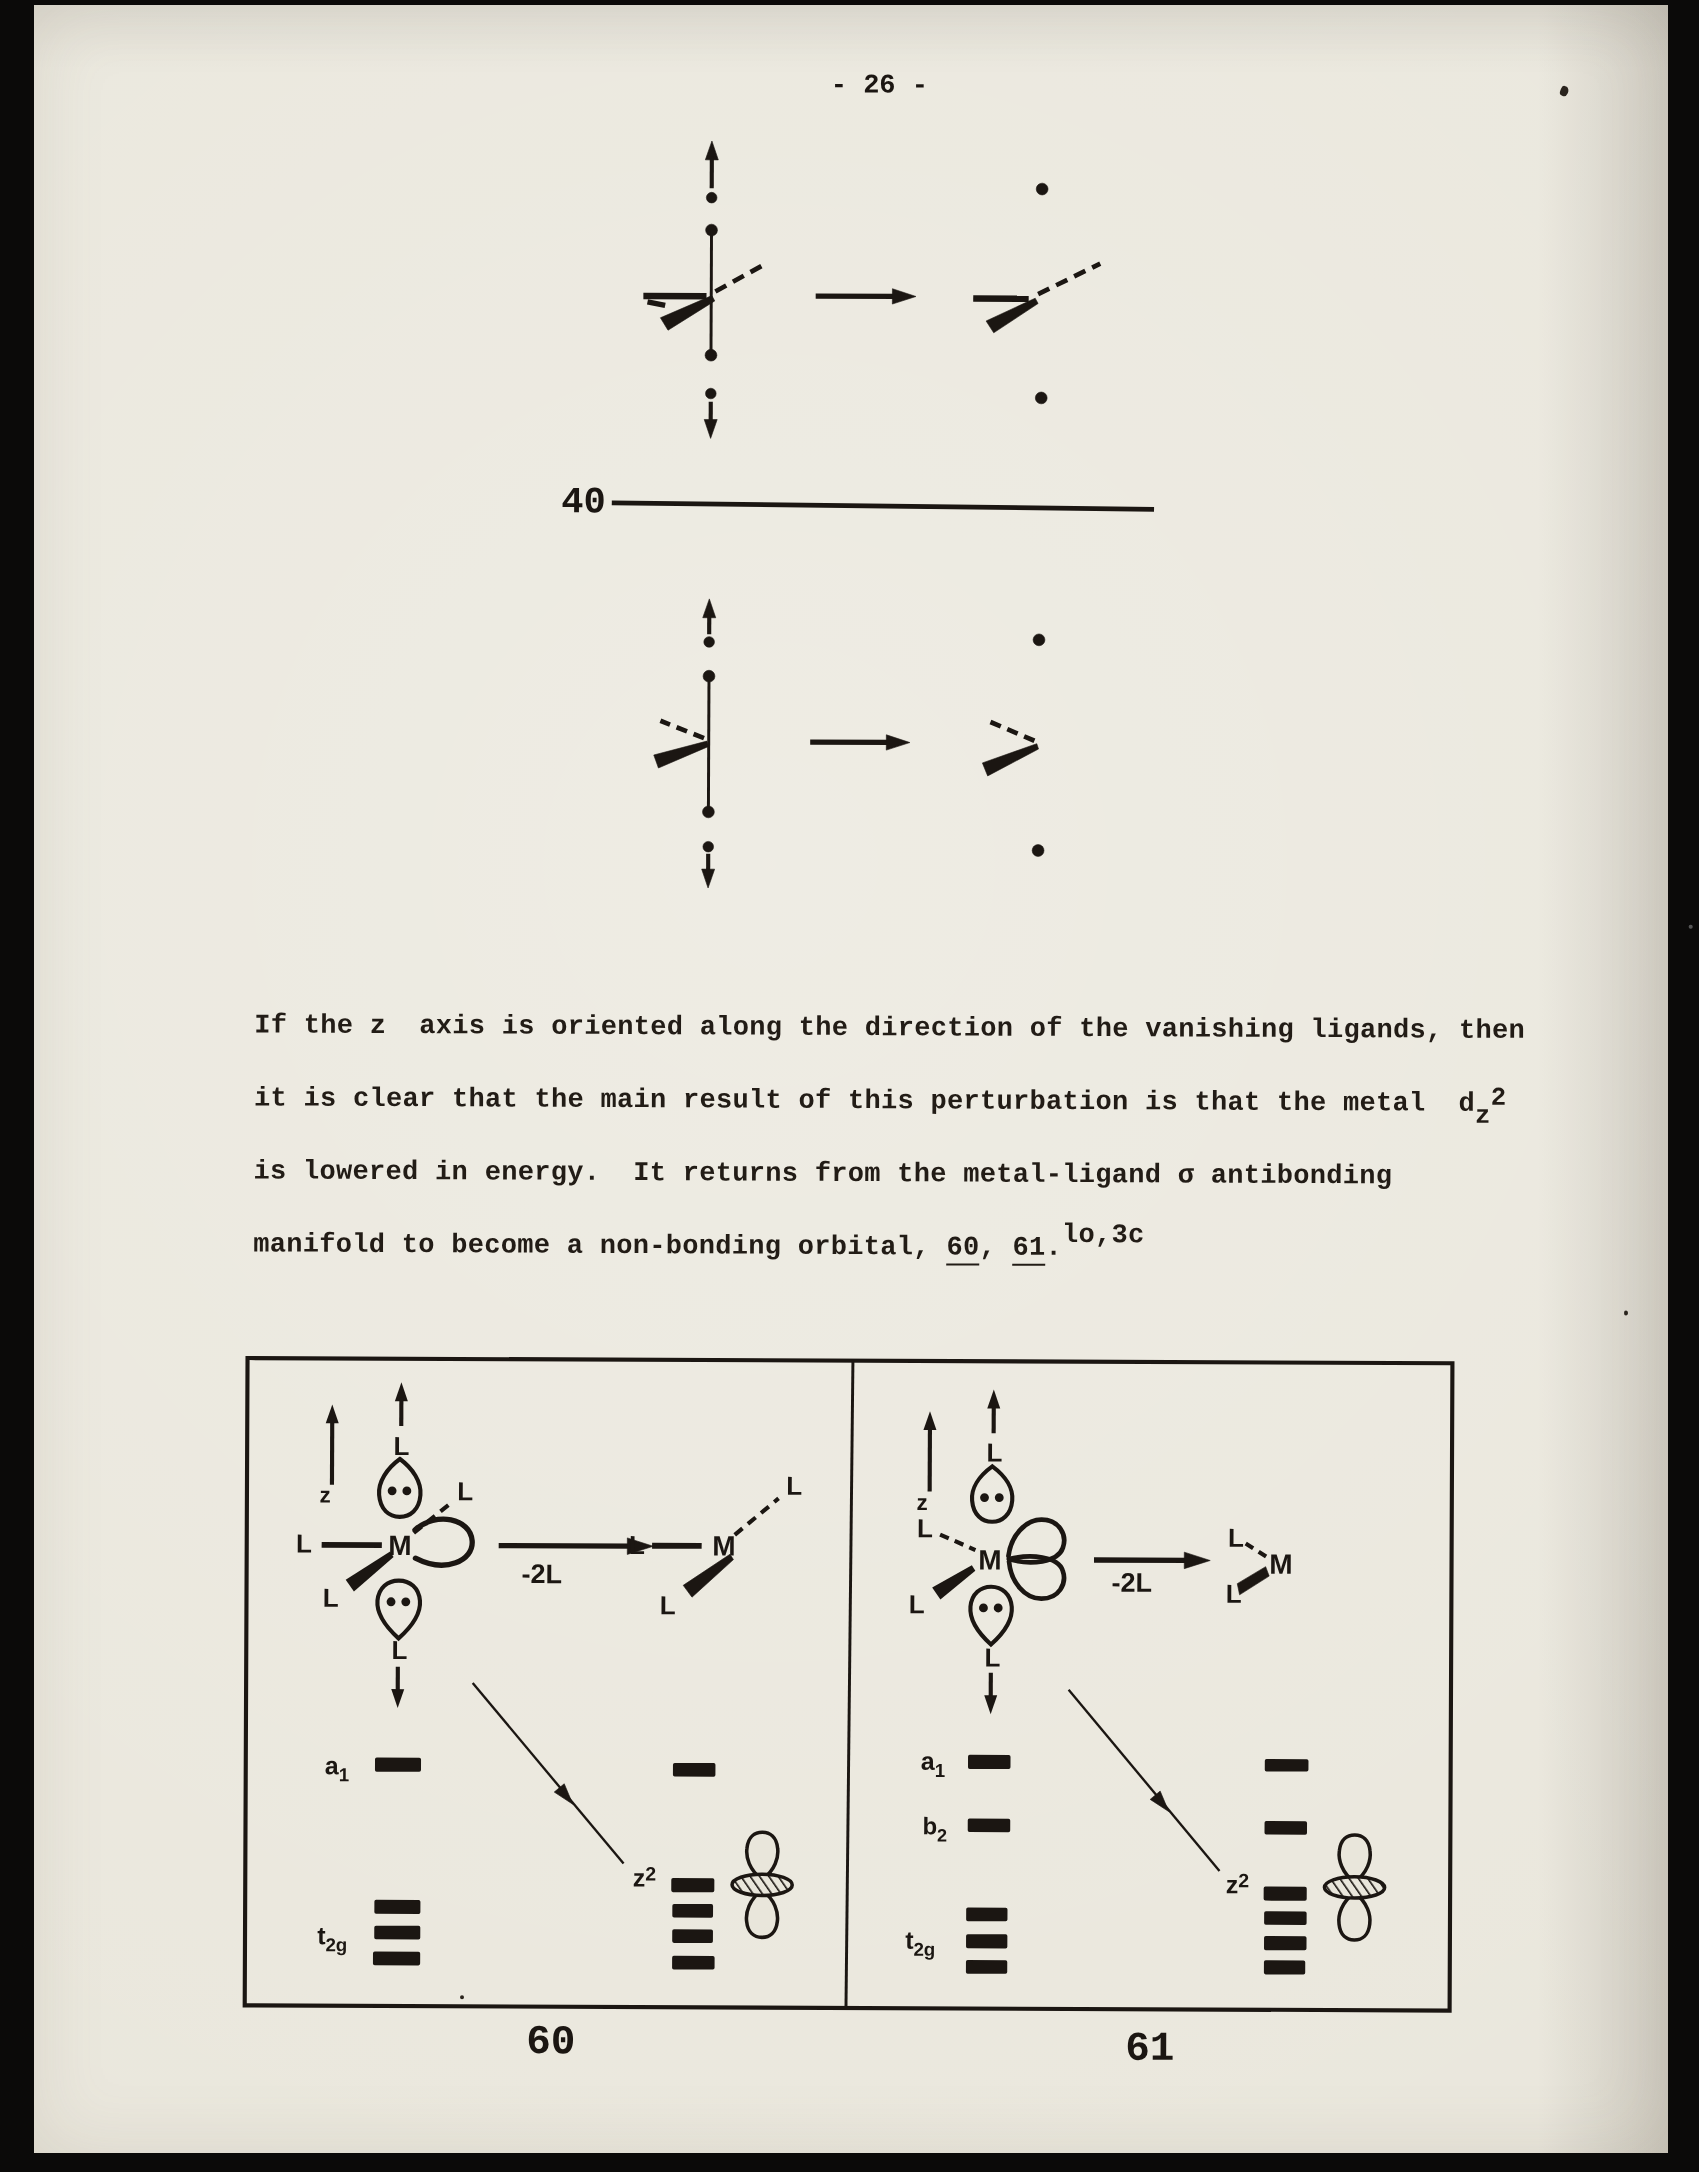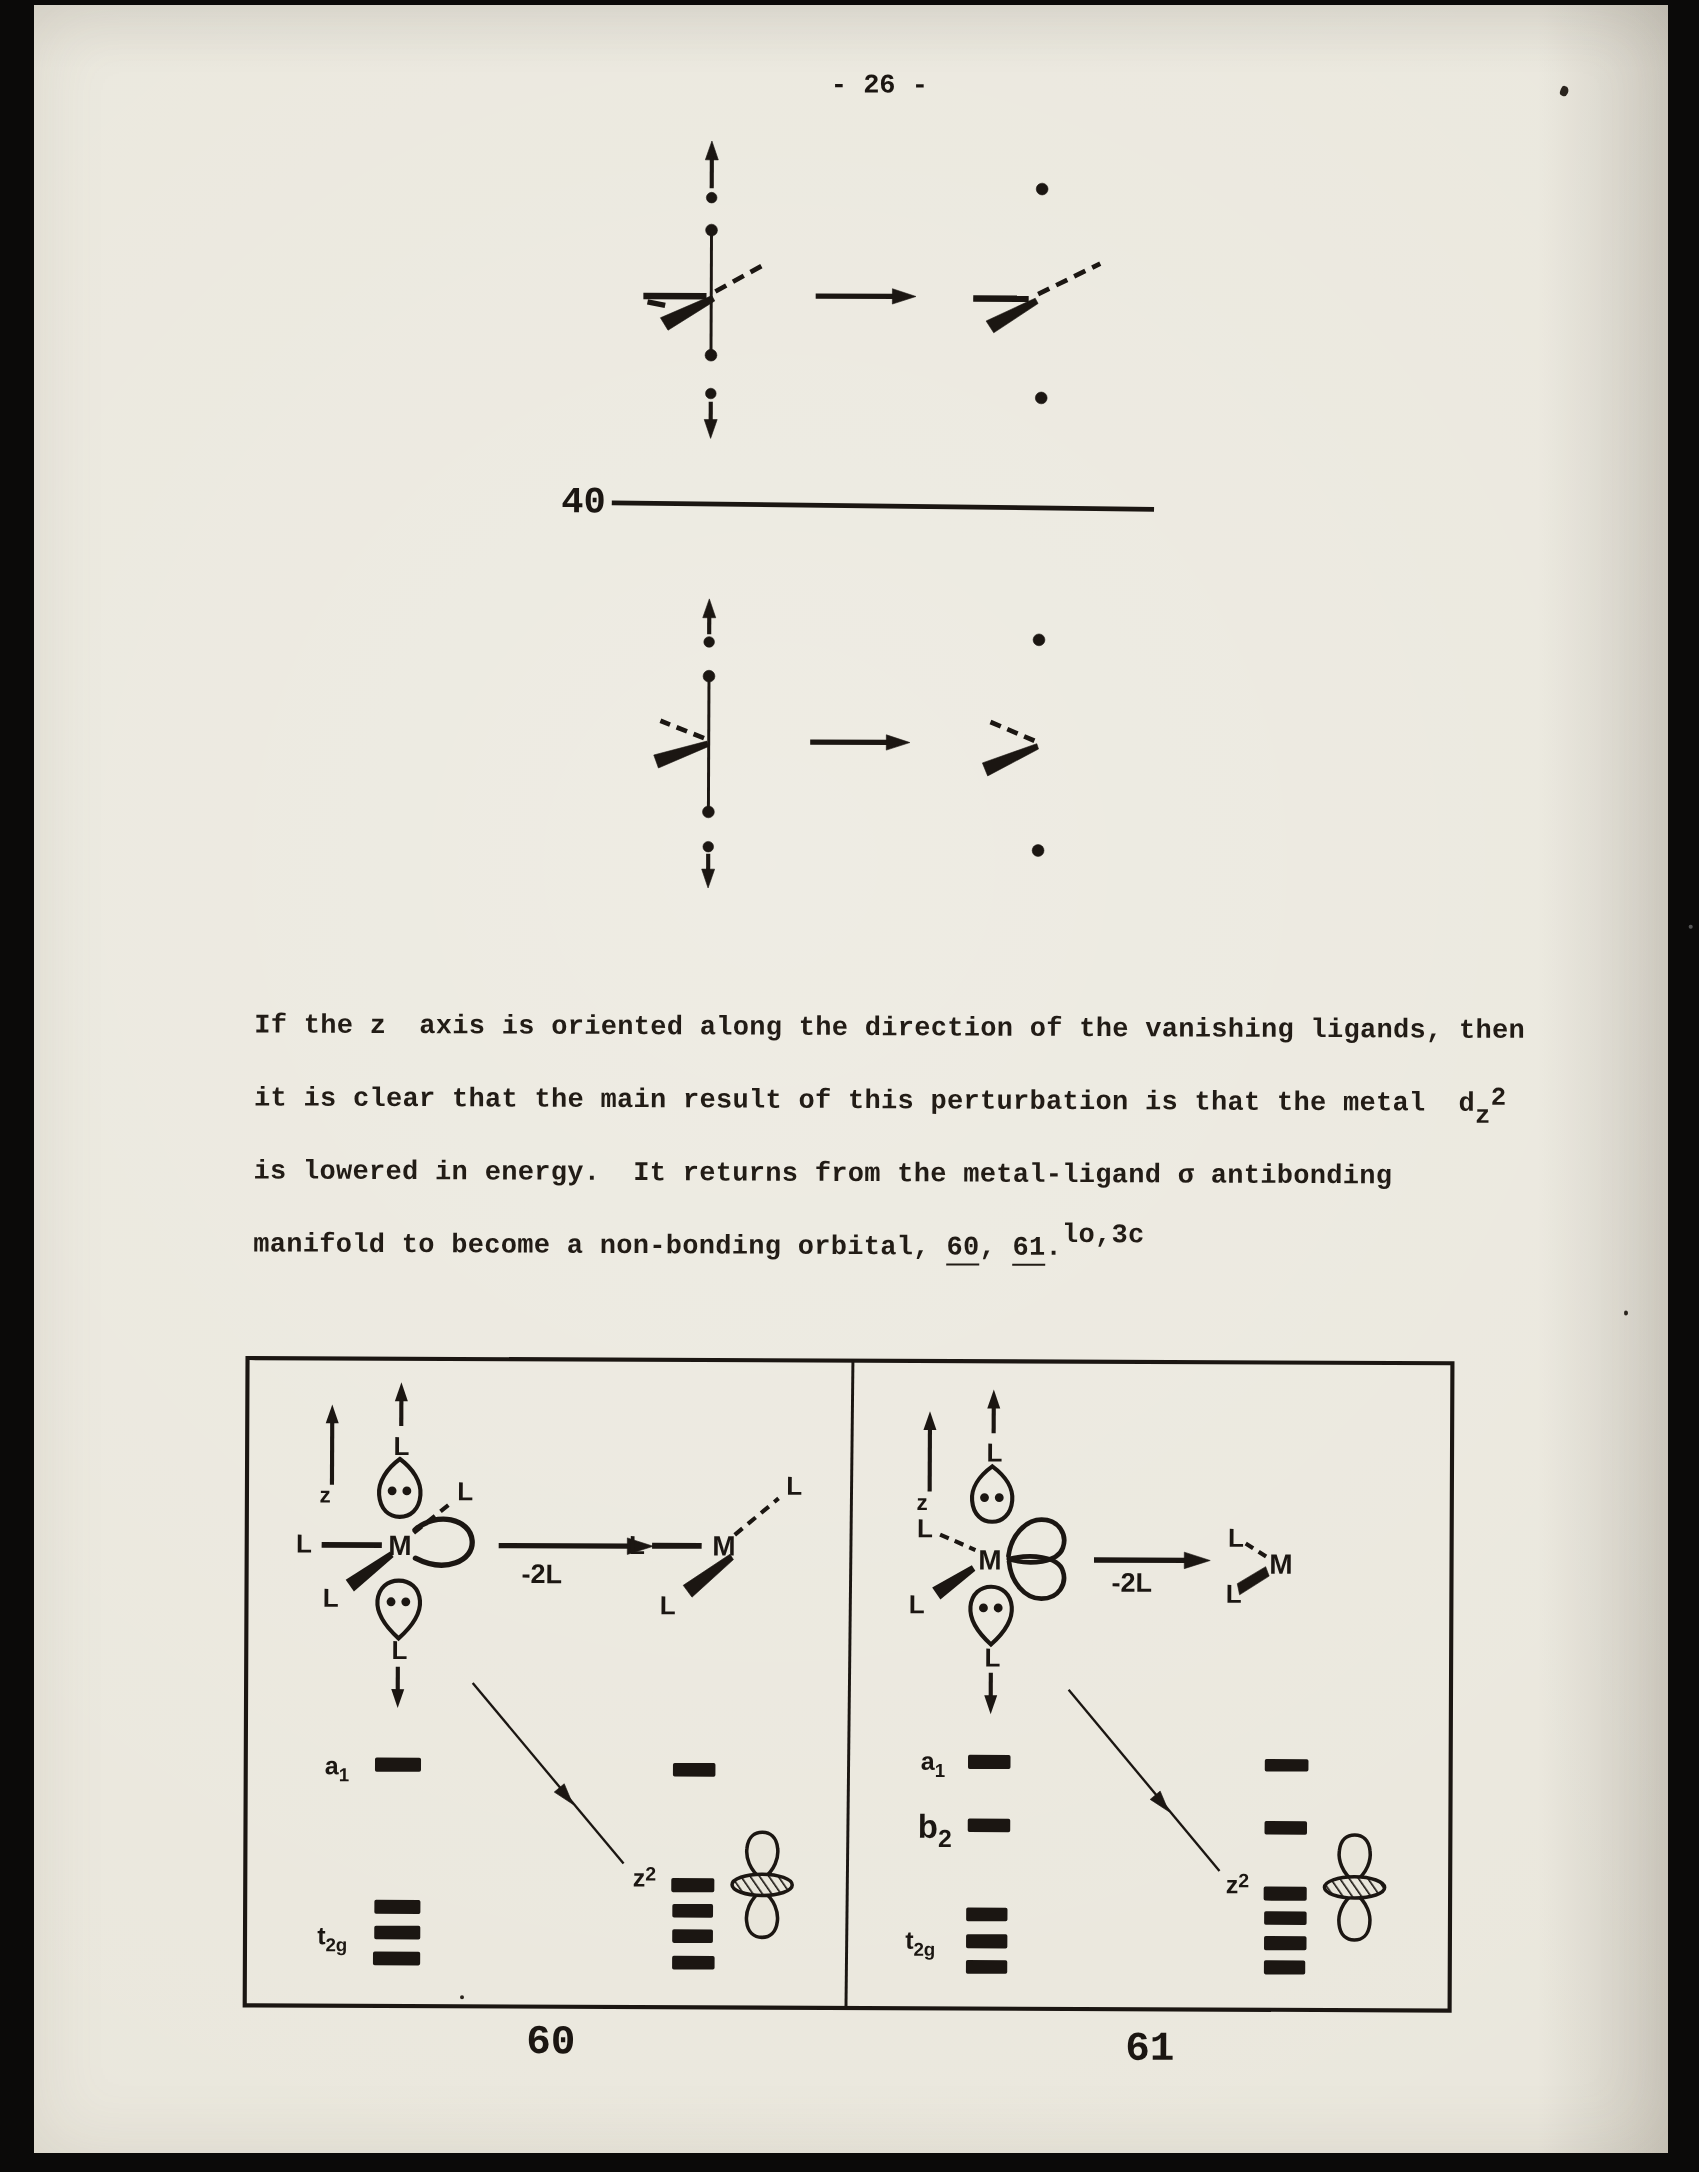--- a/index.html
+++ b/index.html
@@ -263,21 +263,21 @@
     <div class="lbl" style="left:996px;top:1452px;font-size:26px;">L</div>
     <div class="lbl" style="left:927px;top:1528px;font-size:26px;">L</div>
     <div class="lbl" style="left:919px;top:1604px;font-size:26px;">L</div>
     <div class="lbl" style="left:995px;top:1657px;font-size:26px;">L</div>
     <div class="lbl" style="left:992px;top:1560px;font-size:28px;">M</div>
     <div class="lbl" style="left:1134px;top:1582px;font-size:27px;">-2L</div>
     <div class="lbl" style="left:1238px;top:1536px;font-size:26px;">L</div>
     <div class="lbl" style="left:1236px;top:1592px;font-size:26px;">L</div>
     <div class="lbl" style="left:1283px;top:1563px;font-size:28px;">M</div>
     <div class="lbl" style="left:936px;top:1761px;font-size:25px;"><span>a</span><span class="sub">1</span></div>
-    <div class="lbl" style="left:938px;top:1826px;font-size:33px;"><span>b</span><span class="sub">2</span></div>
+    <div class="lbl" style="left:938px;top:1826px;font-size:24px;"><span>b</span><span class="sub">2</span></div>
     <div class="lbl" style="left:924px;top:1940px;font-size:25px;"><span>t</span><span class="sub">2g</span></div>
     <div class="lbl" style="left:1241px;top:1883px;font-size:25px;"><span>z</span><span class="sup">2</span></div>
     <div class="lbl mono" style="left:1154px;top:2048px;font-size:41px;">61</div>
 
     <div class="speck" style="left:1556px;top:83px;width:7.7px;height:10px;border-radius:40% 60% 50% 50%;transform:rotate(25deg);"></div>
     <div class="speck" style="left:1625px;top:1307px;width:4.1px;height:5.3px;"></div>
     <div class="speck" style="left:464px;top:1997px;width:4.1px;height:4.1px;"></div>
     <div class="speck" style="left:1688px;top:921px;width:3.5px;height:3.5px;background:#555;"></div>
   </div>
 </div>

